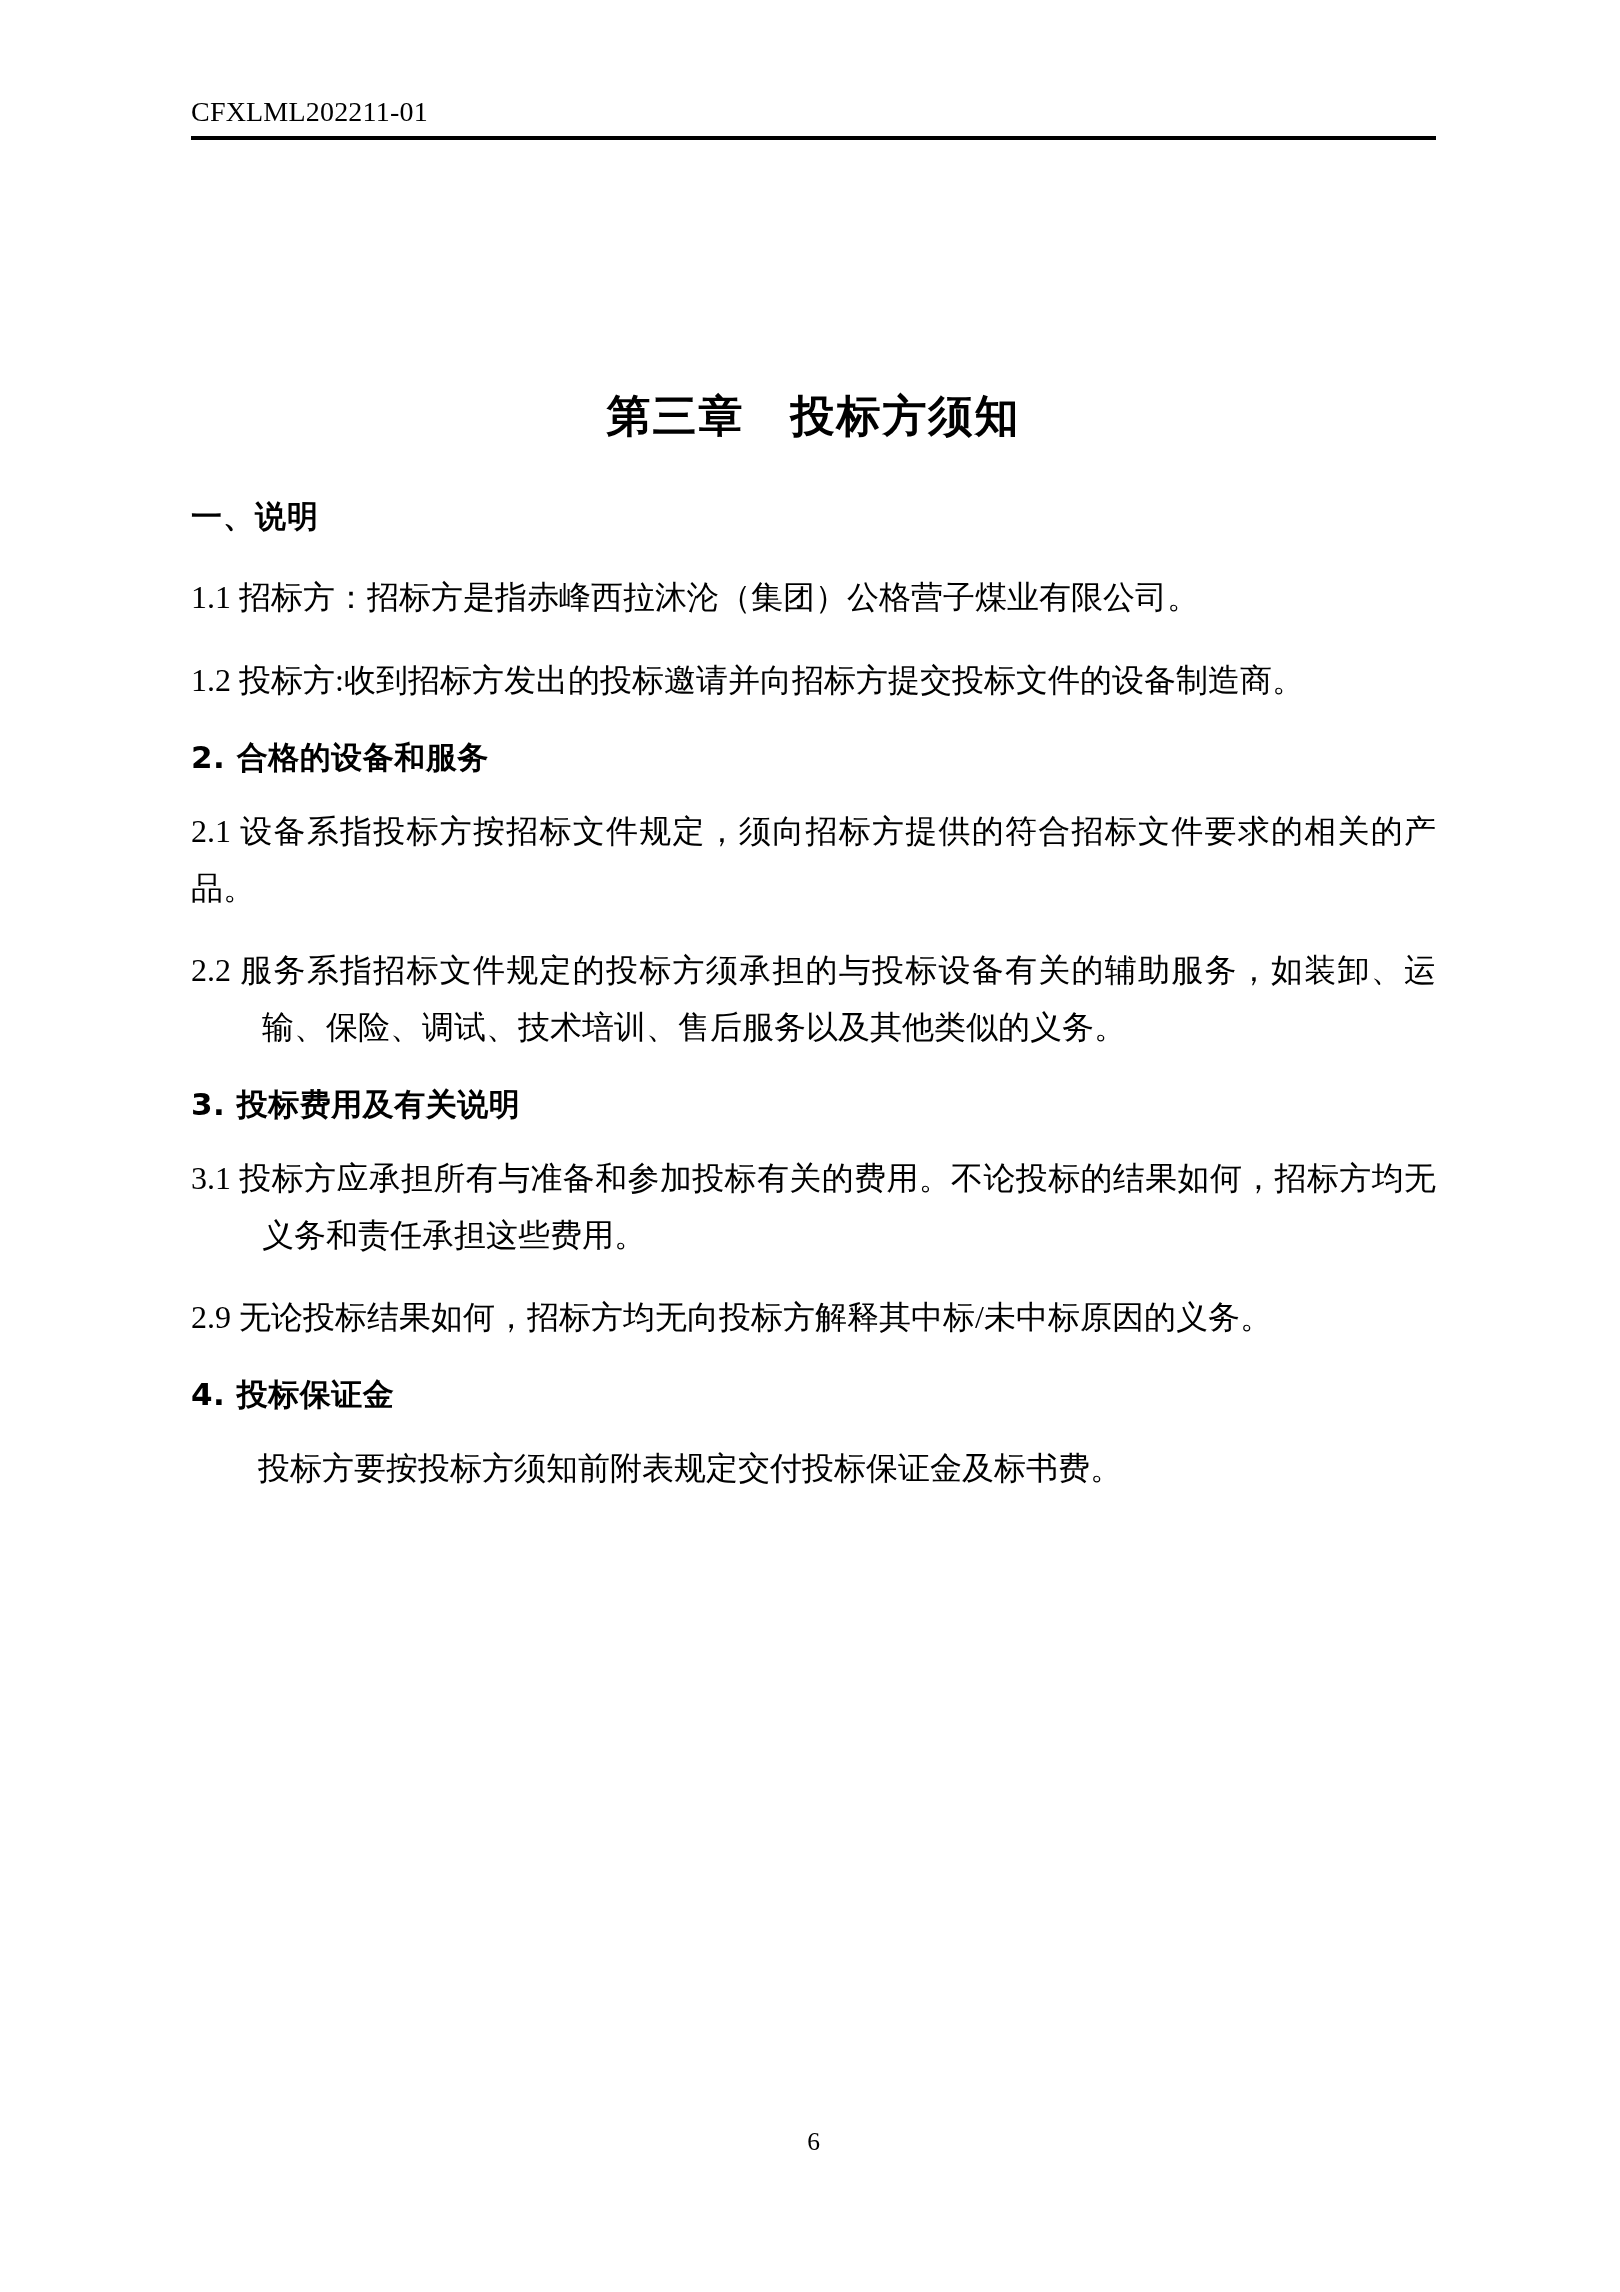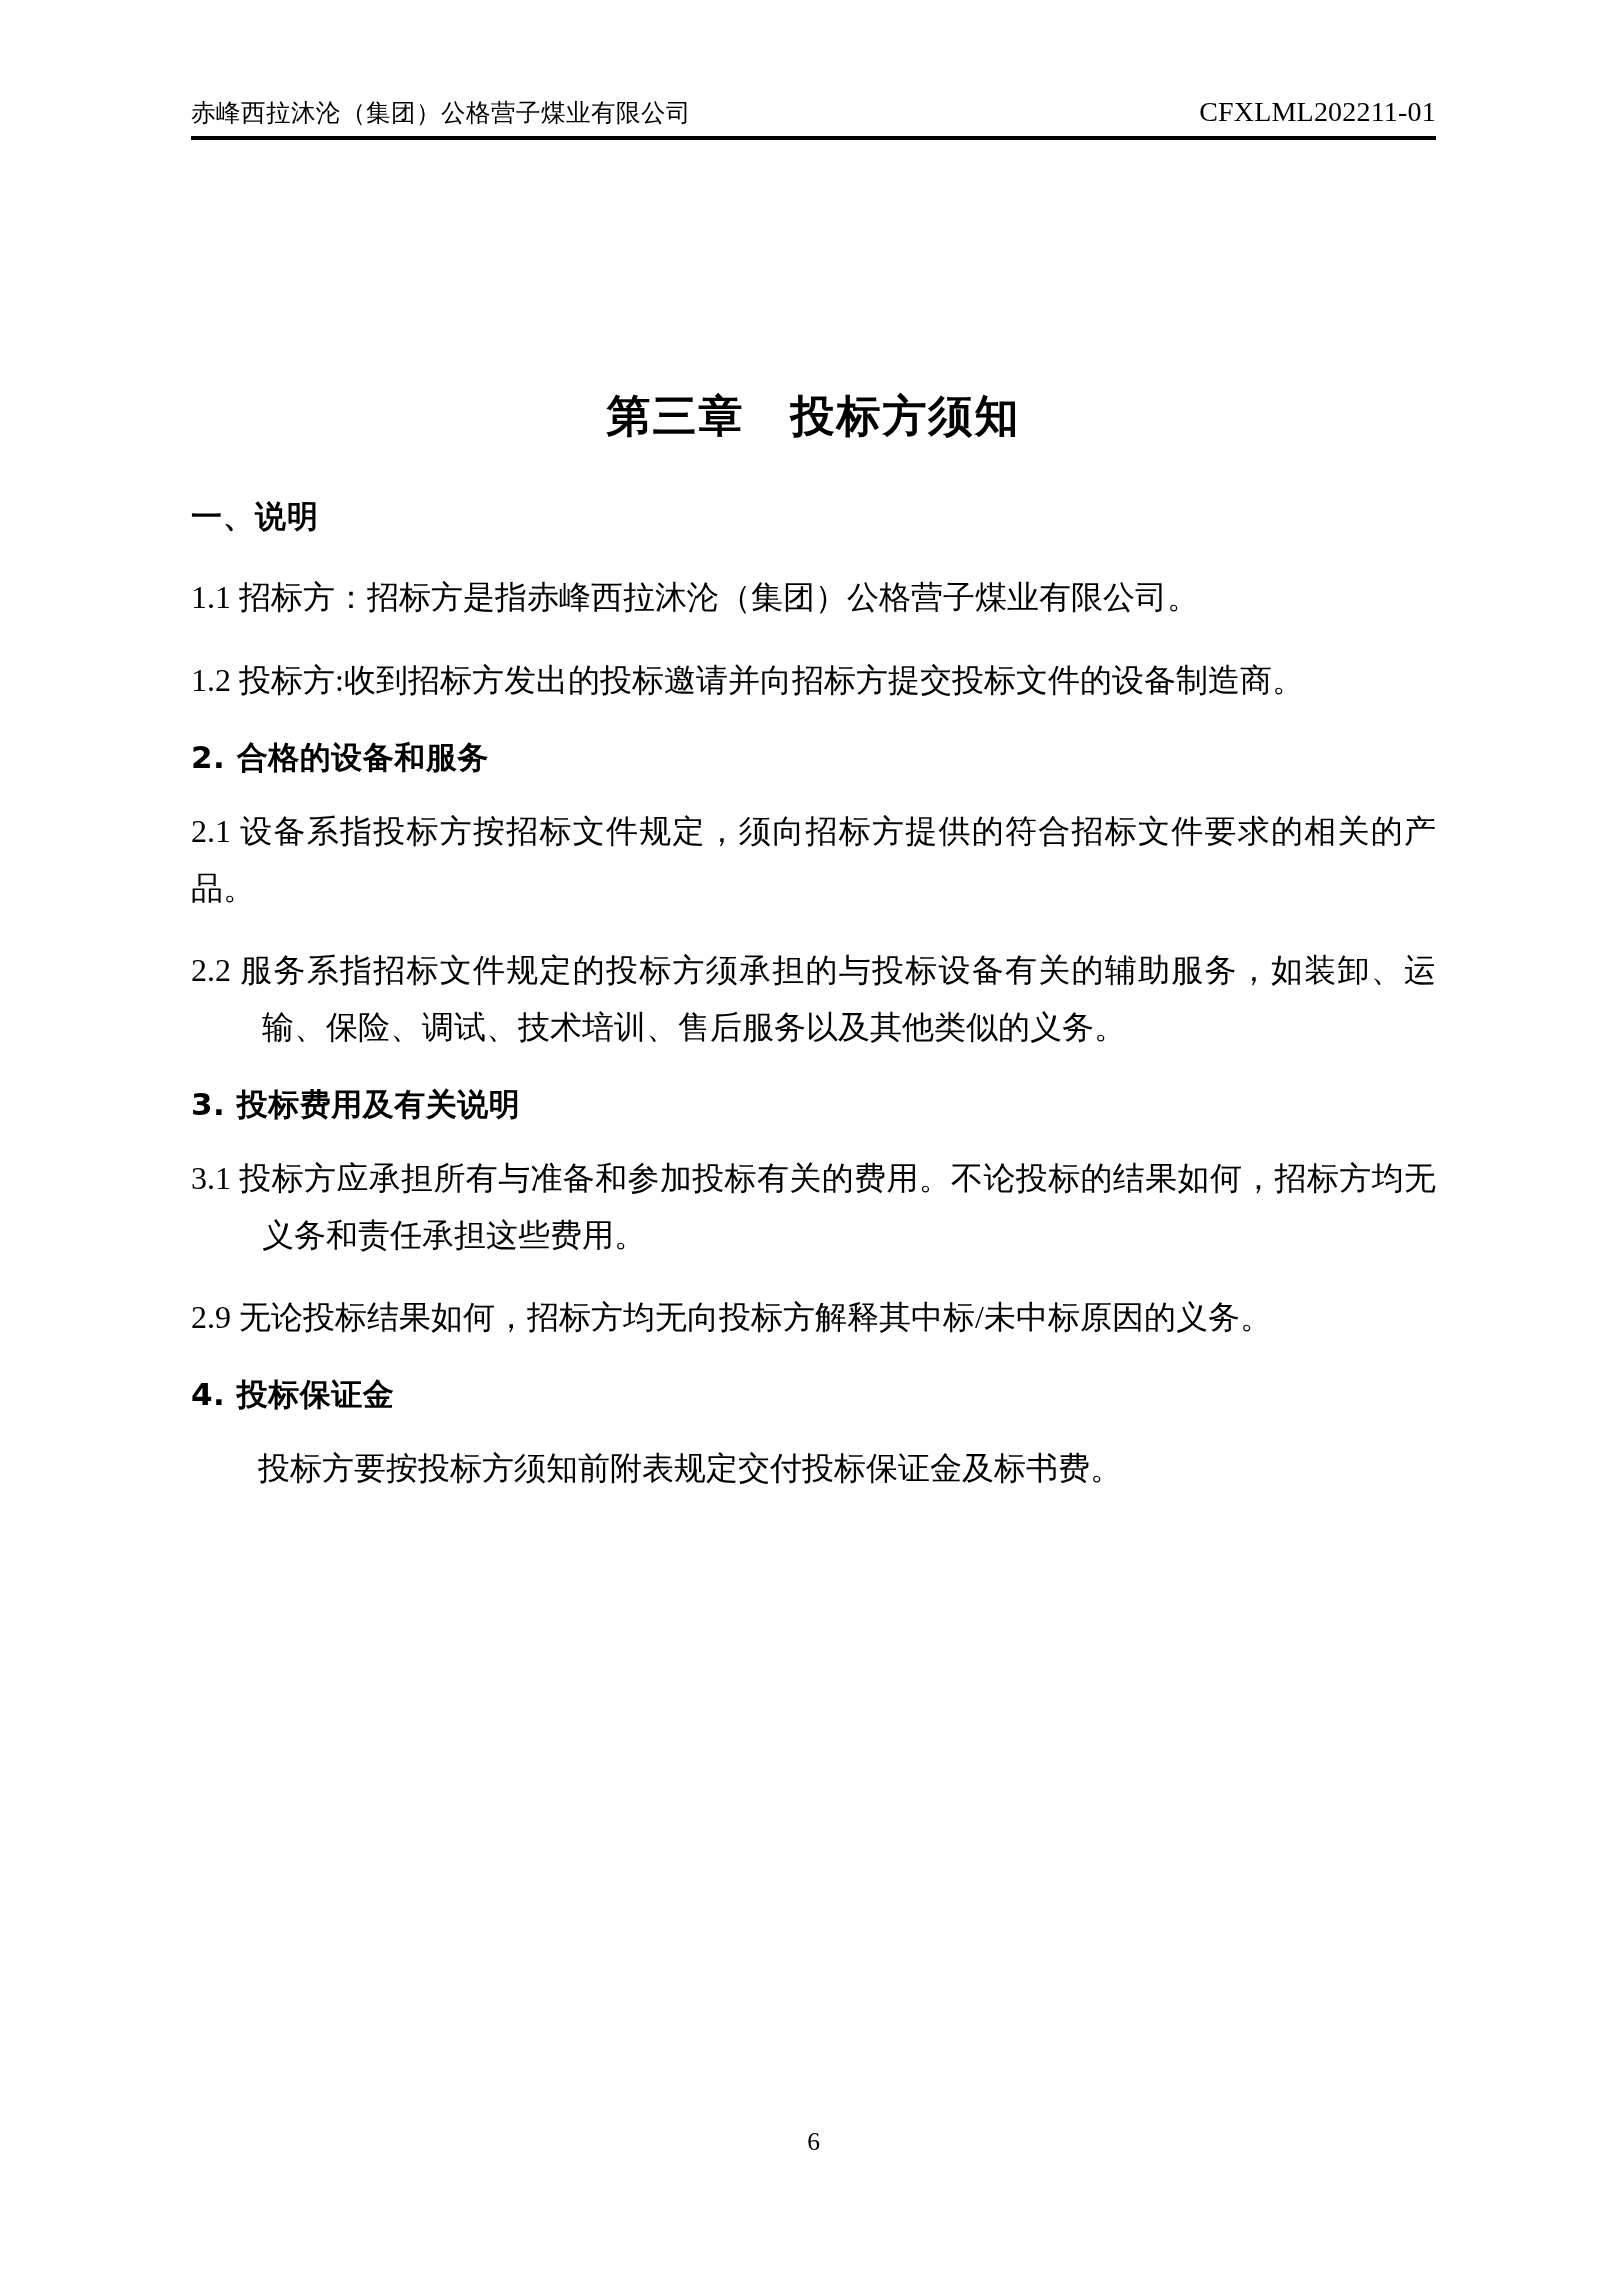--- a/index.html
+++ b/index.html
@@ -129,21 +129,20 @@
     font-size: 25.5px;
   }
 </style>
 </head>
 <body>
 
 <div class="page">
   <div class="page-inner">
 
     <div class="header">
-      <span class="header-left">赤峰西拉沐沦（集团）公格营子煤业有限公司</span>
       <span class="header-right">CFXLML202211-01</span>
     </div>
     <div class="header-rule"></div>
 
     <div class="doc-title">第三章　投标方须知</div>
 
     <div class="content">
 
       <p class="h-major">一、说明</p>
 

